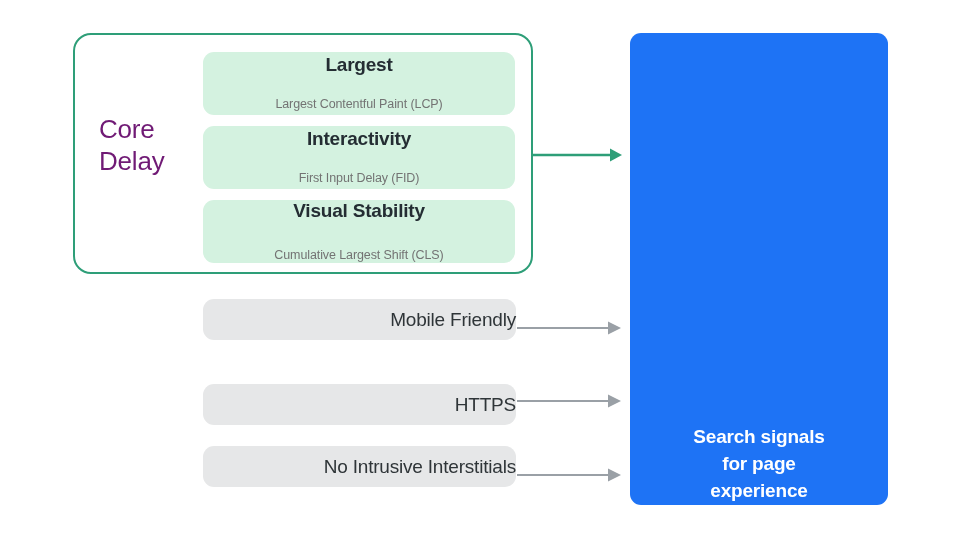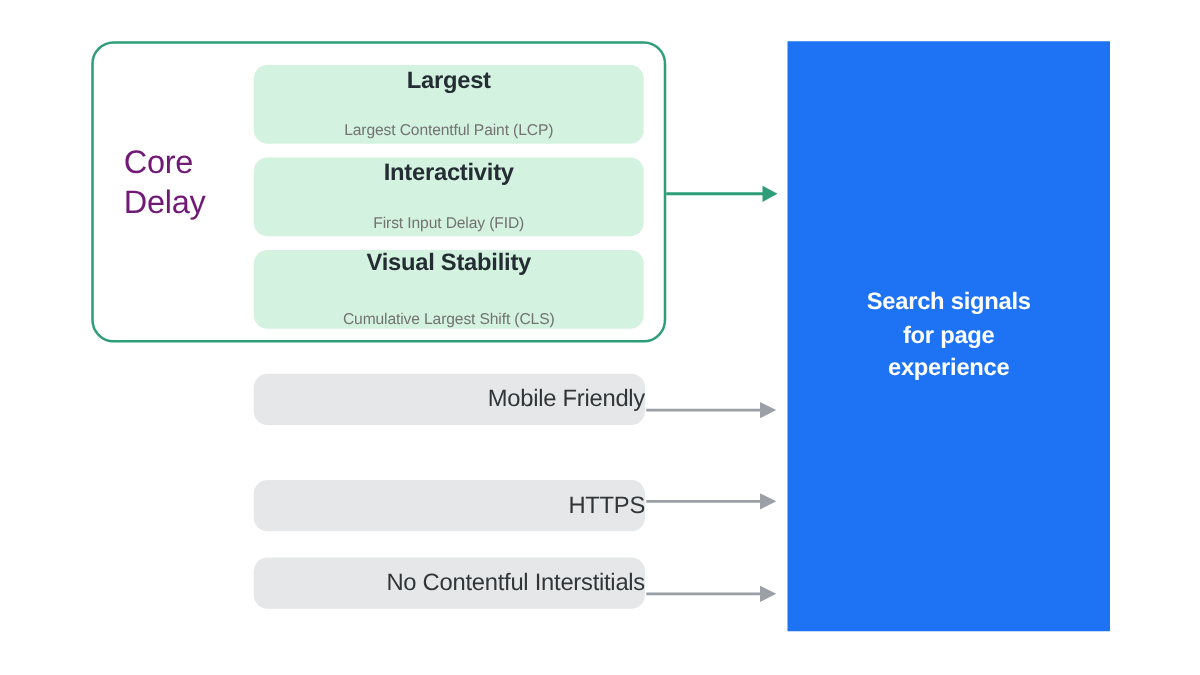--- a/index.html
+++ b/index.html
@@ -104,23 +104,23 @@
   }
 
   
   .blue-panel {
     position: absolute;
     left: 630px;
     top: 33px;
     width: 258px;
     height: 472px;
     background: #1E73F5;
-    border-radius: 0;
+    border-radius: 11px;
     display: flex;
-    align-items: center;
+    align-items: flex-end;
     justify-content: center;
   }
   .blue-text {
     color: #ffffff;
     font-size: 19px;
     font-weight: bold;
     text-align: center;
     line-height: 1.42;
     letter-spacing: -0.2px;
     padding: 0 18px;
@@ -165,21 +165,21 @@
 
   <div class="gray-box g1">
     <div class="gray-label">Mobile Friendly</div>
   </div>
 
   <div class="gray-box g2">
     <div class="gray-label">HTTPS</div>
   </div>
 
   <div class="gray-box g3">
-    <div class="gray-label">No Contentful Interstitials</div>
+    <div class="gray-label">No Intrusive Interstitials</div>
   </div>
 
   <div class="blue-panel">
     <div class="blue-text">
       <span>Search signals</span><br>
       <span>for page</span><br>
       <span>experience</span>
     </div>
   </div>
 

